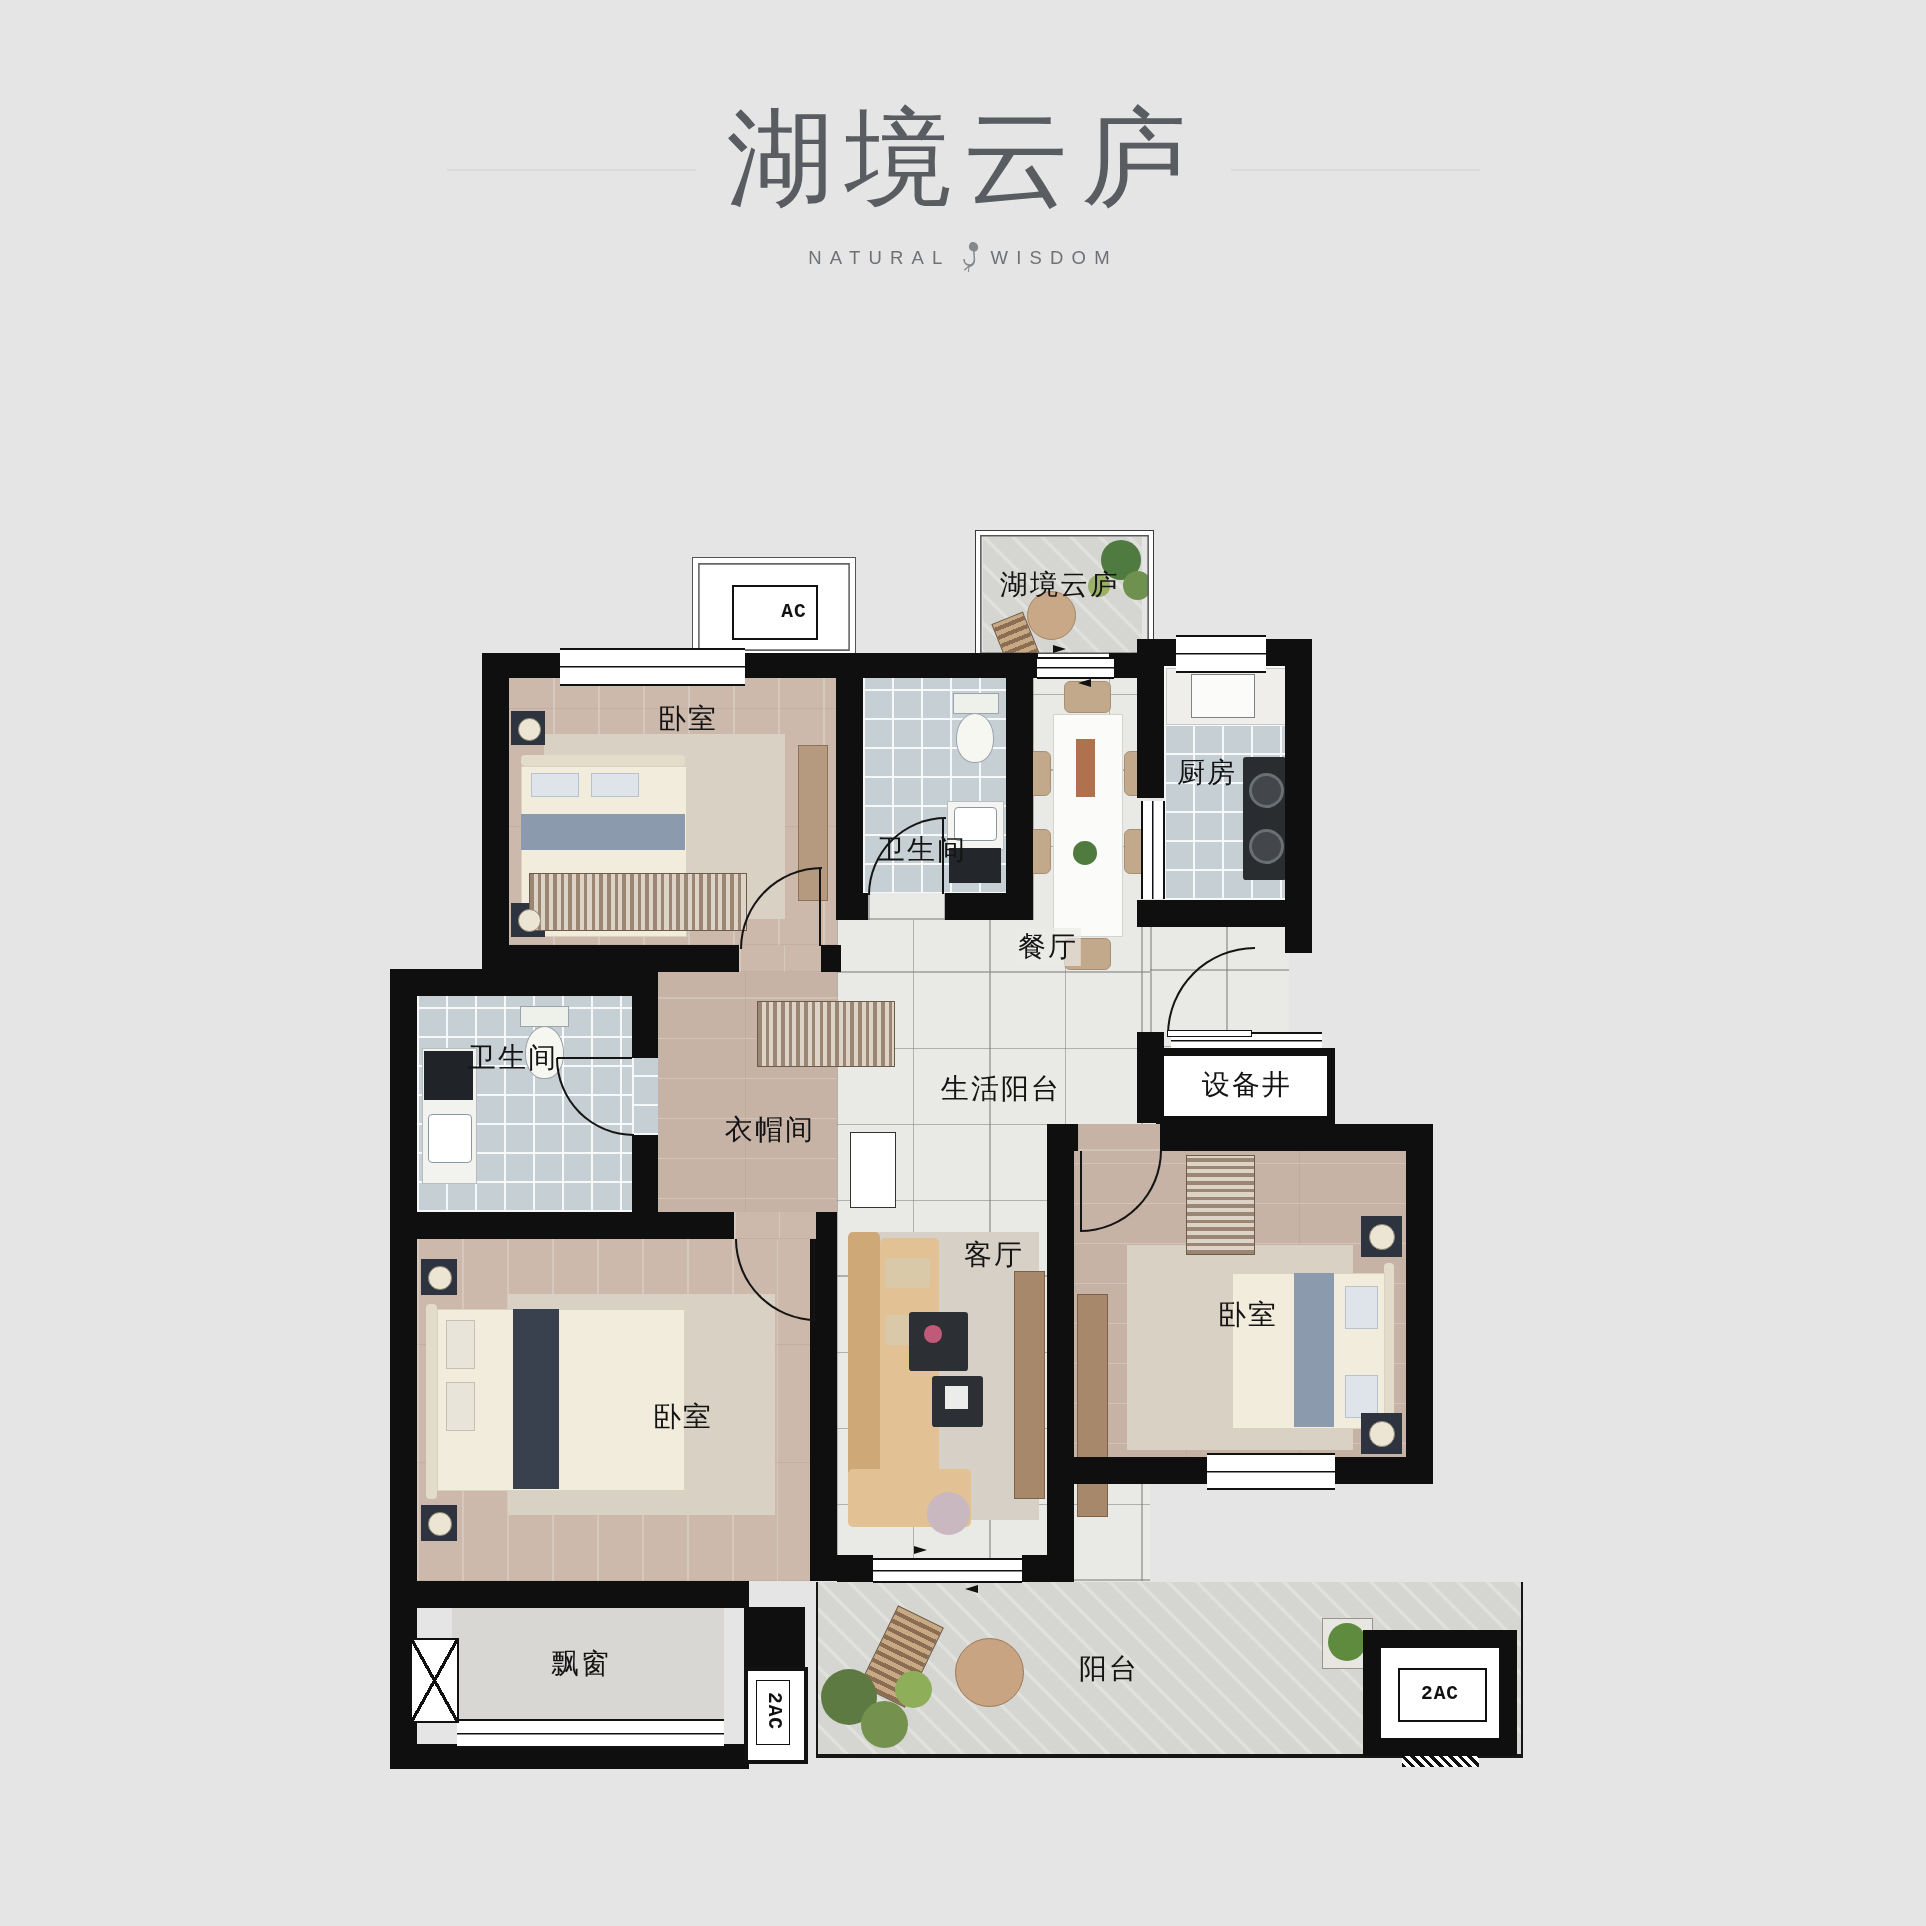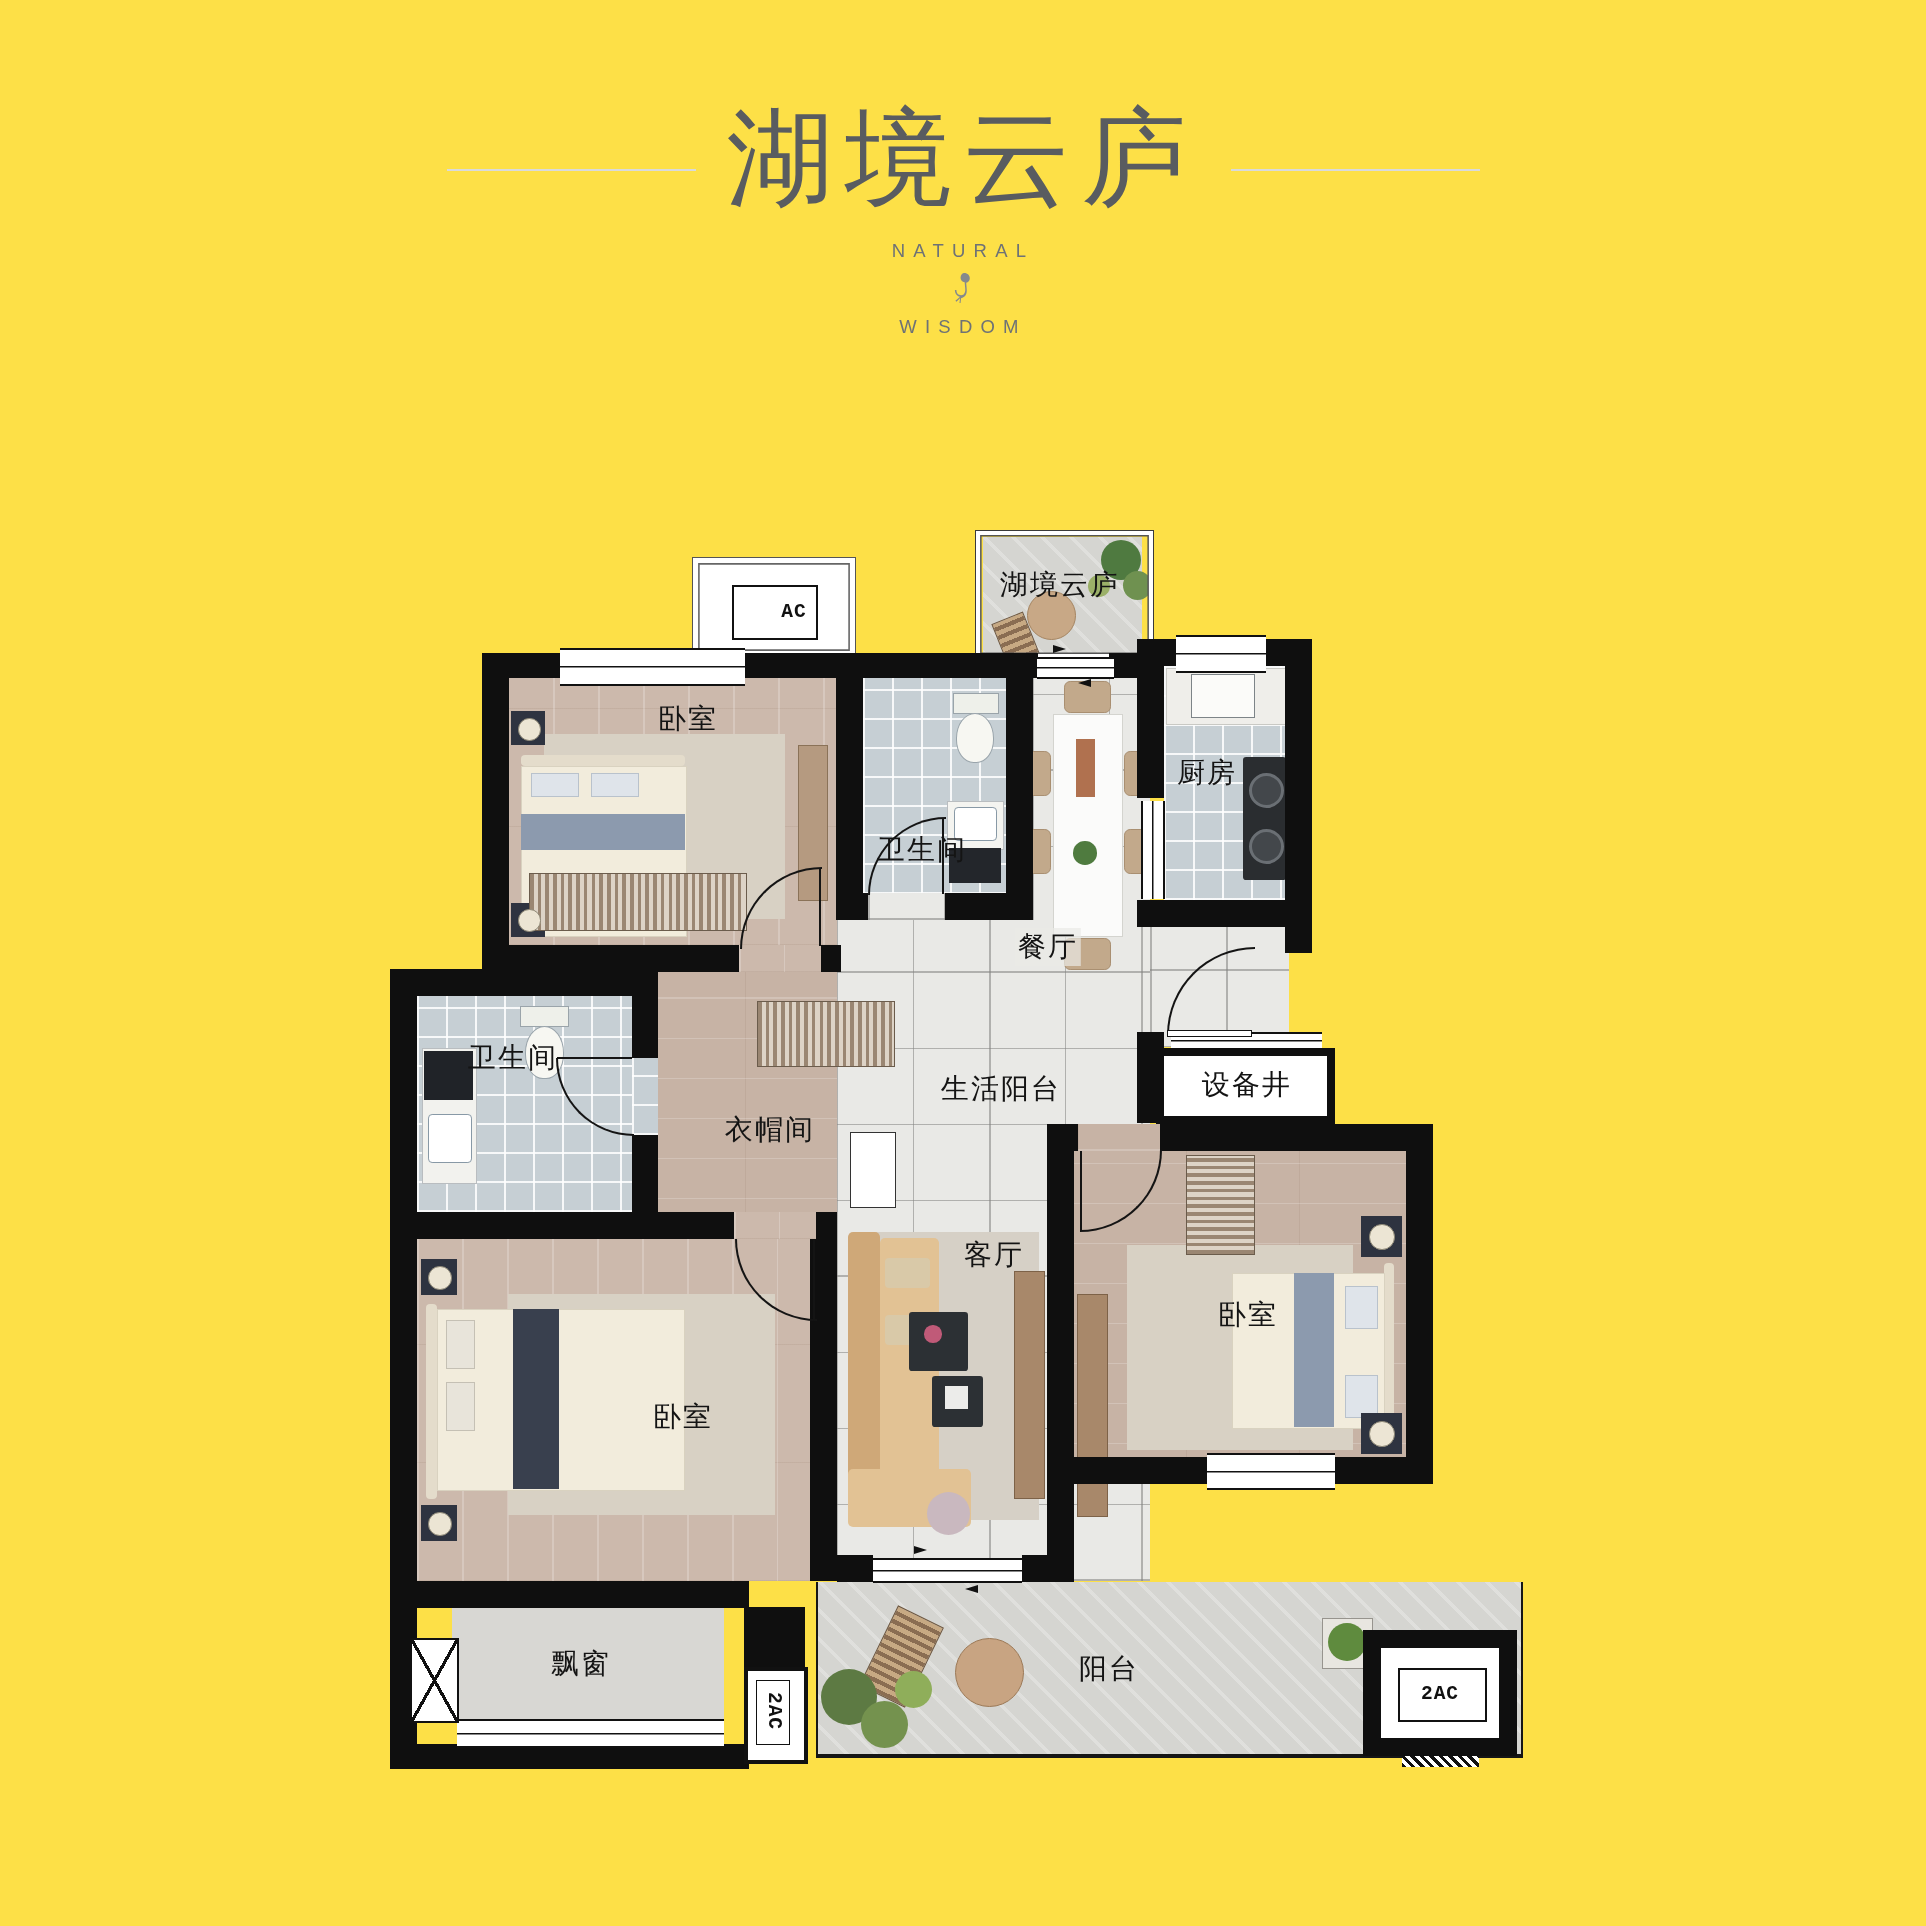--- a/index.html
+++ b/index.html
@@ -1,24 +1,24 @@
 <!DOCTYPE html>
 <html style="font-size:8.2px"><head>
 <meta charset="utf-8">
 <style>
   html,body{margin:0;padding:0;background:#fff;}
-  #page{position:relative;width:1926px;height:1926px;background:#fde047;overflow:hidden;
+  #page{position:relative;width:1926px;height:1926px;background:#e5e5e5;overflow:hidden;
         font-family:"Liberation Sans",sans-serif;}
   
   .title{position:absolute;left:50%;top:87px;transform:translateX(-50%);
          font-family:"Liberation Serif","DejaVu Serif",serif;font-size:107px;font-weight:500;
          color:#595c60;letter-spacing:11.3px;white-space:nowrap;z-index:2;}
   .hline{position:absolute;height:1.5px;background:#d9dadb;top:169px;z-index:1;}
   .brand{position:absolute;top:240px;left:50%;transform:translateX(-50%);display:flex;align-items:center;
-         gap:9.2px;color:#6e7276;font-size:18.5px;letter-spacing:8.2px;font-weight:500;white-space:nowrap;flex-direction:column;}
+         gap:9.2px;color:#6e7276;font-size:18.5px;letter-spacing:8.2px;font-weight:500;white-space:nowrap;}
   .badge{position:absolute;left:714px;top:308px;width:531px;height:77px;background:#f3f4f6;
          border:1px solid #e4e5e9;border-radius:13.4px;display:flex;align-items:center;z-index:2;}
   .area-tag{margin-left:20.5px;border:1.5px solid #5c5f63;border-radius:5.1px;padding:3.1px 5.1px;
             font-size:15.4px;line-height:17.5px;color:#5c5f63;text-align:center;font-weight:600;}
   .approx{font-size:12.3px;color:#5c5f63;margin-left:4.1px;align-self:center;}
   .area-val{font-size:51px;color:#595c60;font-weight:600;margin-left:13.4px;letter-spacing:1px;}
   .area-val sup{font-size:27px;}
   .badge-div{width:1.5px;height:47px;background:#c8c9cc;margin:0 27px 0 29px;}
   .layout-txt{font-size:35px;color:#595c60;font-weight:600;letter-spacing:4.1px;}
   

